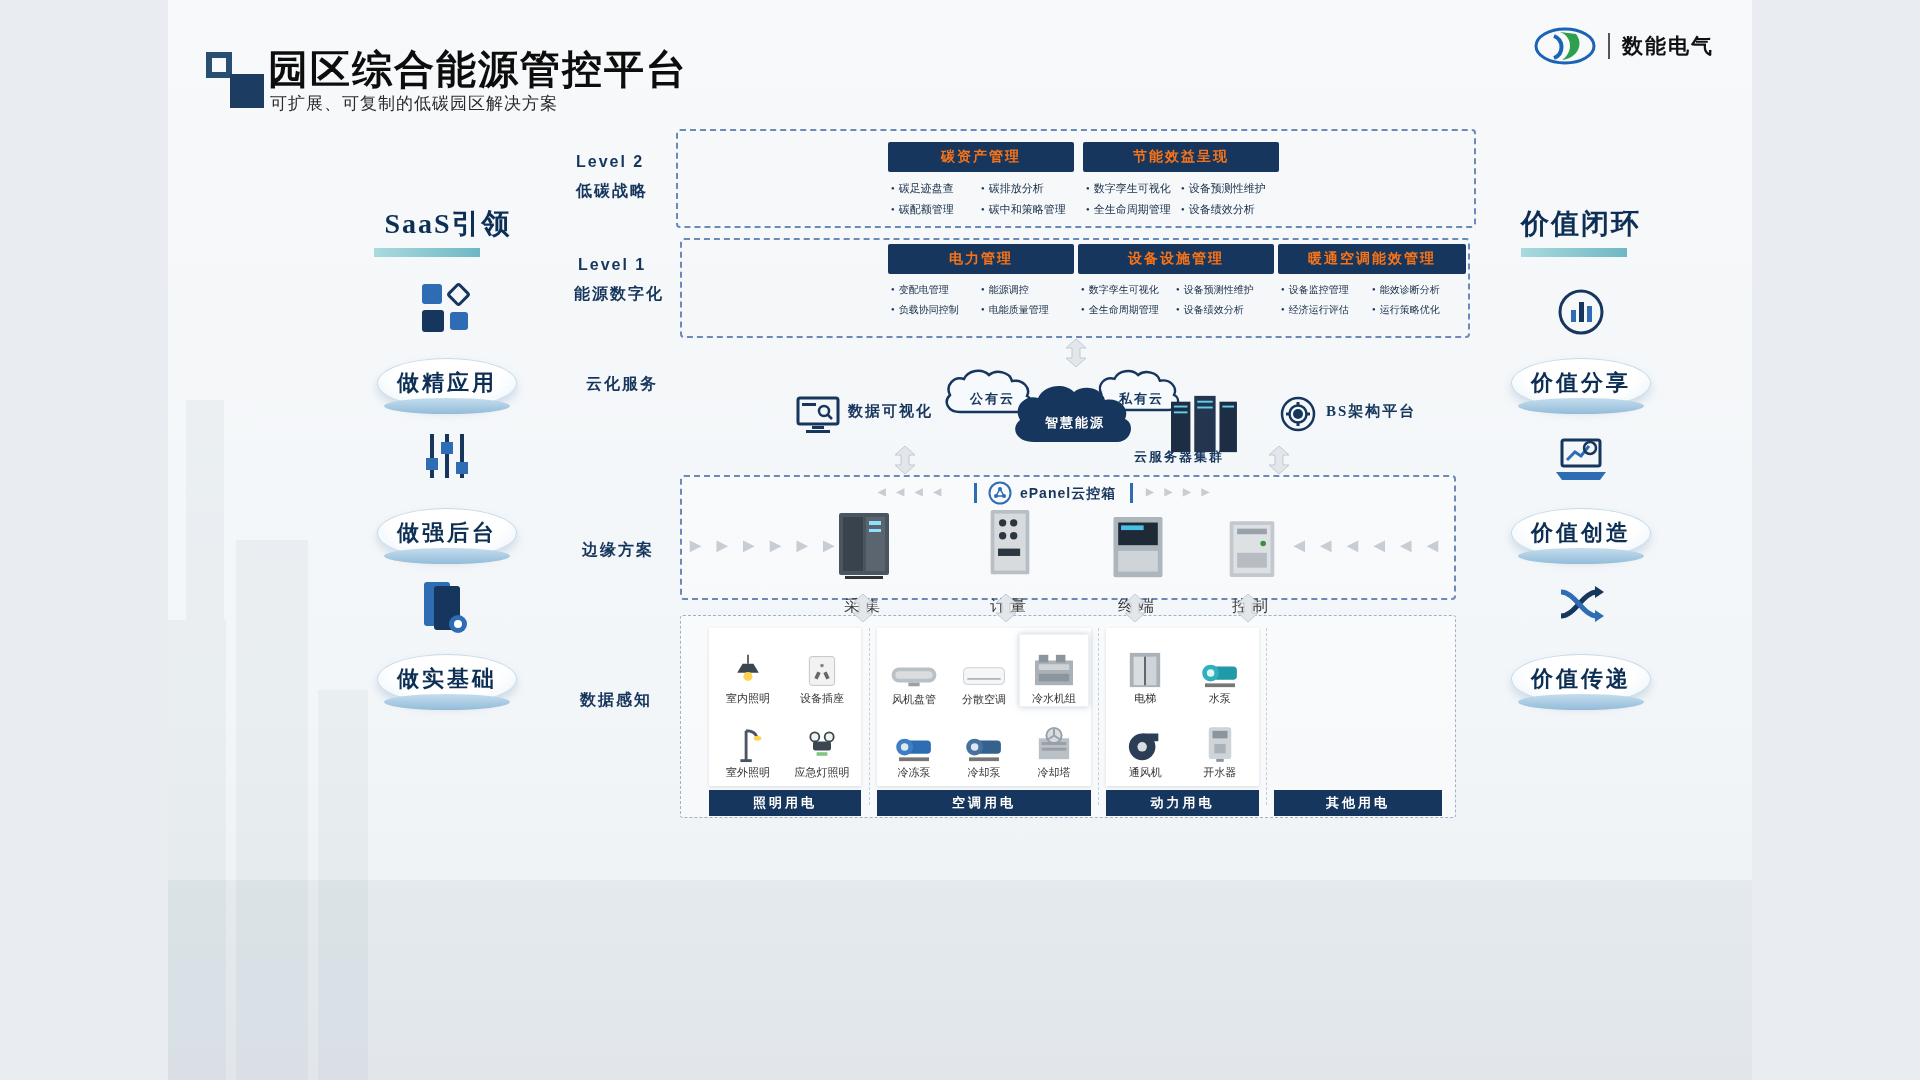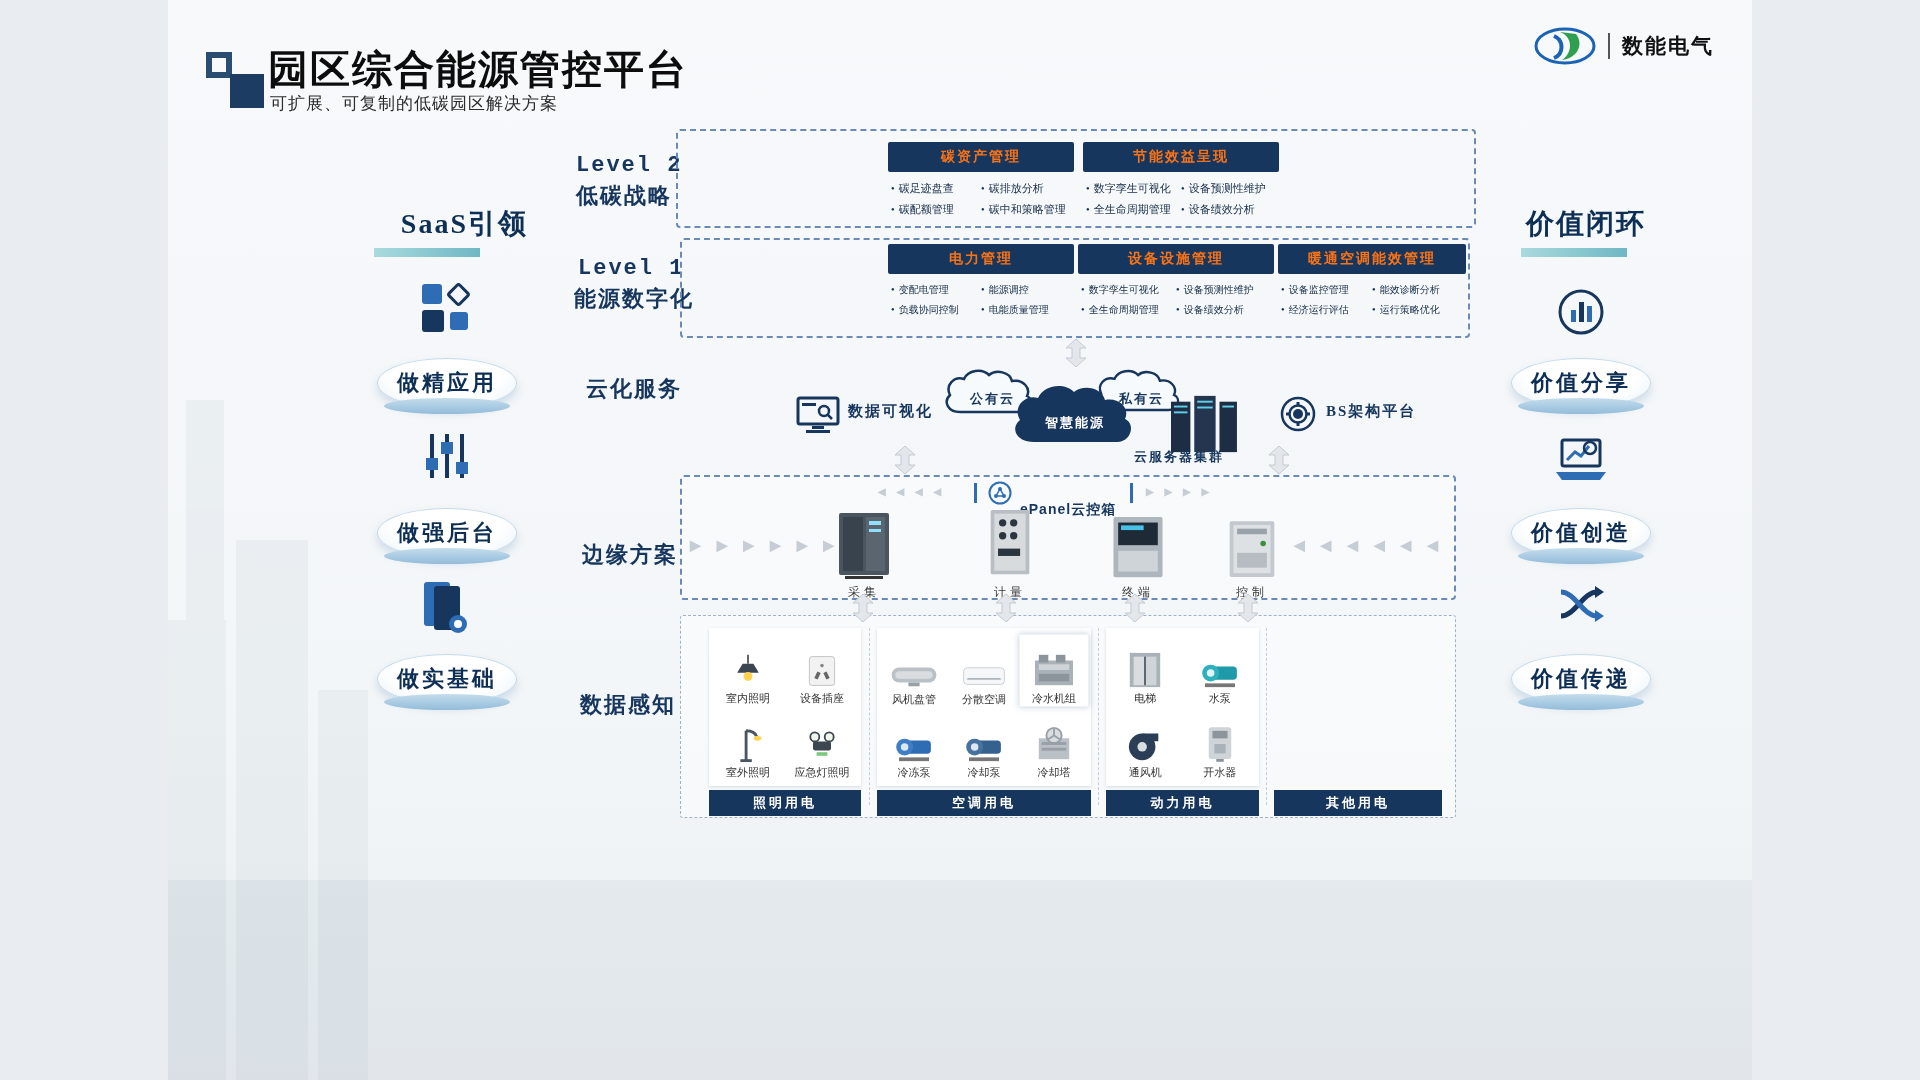--- a/index.html
+++ b/index.html
@@ -11,30 +11,30 @@
 
 .hdr-sq{position:absolute;left:38px;top:52px;width:58px;height:56px}
 .sqo{position:absolute;left:0;top:0;width:26px;height:26px;border:6px solid #2a4d72}
 .sqf{position:absolute;right:0;bottom:0;width:34px;height:34px;background:#1d3c62}
 .title{position:absolute;left:100px;top:42px;font-size:40px;font-weight:bold;color:#0d0d0d;letter-spacing:2px}
 .subtitle{position:absolute;left:102px;top:92px;font-size:17px;color:#2b2b2b;letter-spacing:1px}
 .brand{position:absolute;right:38px;top:26px;display:flex;align-items:center;gap:12px}
 .brand-sep{width:2px;height:26px;background:#555}
 .brand-name{font-size:21px;font-weight:bold;color:#111;letter-spacing:2px}
 
-.side-title{position:absolute;font-family:"Liberation Serif",serif;font-size:28px;font-weight:bold;color:#0e2f55;letter-spacing:2px;text-align:right}
+.side-title{position:absolute;font-family:"Liberation Serif",serif;font-size:28px;font-weight:bold;color:#0e2f55;letter-spacing:2px;text-align:center}
 .tbar{position:absolute;height:9px;background:linear-gradient(90deg,#a9dade,#6fb7c4)}
 .disc{position:absolute;width:140px;height:50px;display:flex;align-items:center;justify-content:center;
   font-family:"Liberation Serif",serif;font-size:22px;font-weight:bold;color:#0e2f55;letter-spacing:3px;
   background:radial-gradient(ellipse at 50% 30%,#ffffff 55%,#e9f2f8 100%);
   border:1px solid #c6daea;border-radius:50%;box-shadow:0 5px 8px rgba(110,150,190,.28);z-index:2}
 .disc::after{content:"";position:absolute;left:6px;right:6px;bottom:-7px;height:16px;border-radius:50%;
   background:linear-gradient(#c4ddee,#93bcd9);z-index:-1}
 
-.tier{position:absolute;font-family:Liberation Mono, monospace;font-size:22px;font-weight:bold;color:#17365d;letter-spacing:2px;white-space:nowrap}
+.tier{position:absolute;font-family:Liberation Sans, sans-serif;font-size:16px;font-weight:bold;color:#17365d;letter-spacing:2px;white-space:nowrap}
 
 .dashbox{position:absolute;border:2px dashed #6b8ab8;border-radius:4px}
 .lvgrp{position:absolute}
 .nbar{height:30px;background:#17365d;color:#f97316;font-size:14px;font-weight:bold;letter-spacing:2px;
   display:flex;align-items:center;justify-content:center;border-radius:2px}
 .blist{display:grid;grid-template-columns:1fr 1fr;row-gap:6px;margin-top:9px;padding:0 3px}
 .bul{font-size:11px;color:#152c47;white-space:nowrap}
 .bul::before{content:"●";font-size:6px;vertical-align:2px;margin-right:4px;color:#17365d}
 .blist.sm .bul{font-size:10px}
 
@@ -43,21 +43,21 @@
 .cloudtxt.white{color:#fff}
 .varrow{position:absolute;width:22px;height:28px;z-index:3}
 
 .chev{position:absolute;color:#c6cdd5;font-weight:bold;white-space:nowrap}
 .chev.sm{font-size:10px;letter-spacing:4px}
 .chev.md{font-size:14px;letter-spacing:6px}
 .vbar{position:absolute;width:3px;height:20px;background:#2e6db4}
 .epl{position:absolute;font-size:14px;font-weight:bold;color:#17365d;letter-spacing:1px;white-space:nowrap}
 .edev{position:absolute;width:88px;text-align:center;top:30px}
 .edev .ic{height:74px;display:flex;align-items:flex-end;justify-content:center}
-.edev figcaption{margin-top:3px;font-size:12px;color:#3a3a3a;letter-spacing:4px}
+.edev figcaption{margin-top:15px;font-size:16px;color:#3a3a3a;letter-spacing:4px}
 
 .pbox{position:absolute;border:1.5px dashed #9fb3c8;border-radius:3px;background:rgba(255,255,255,.45)}
 .pdiv{position:absolute;top:12px;bottom:12px;border-left:1px dashed #c3cedb}
 .pgrp{position:absolute;top:12px;height:188px}
 .tiles{position:absolute;top:0;left:0;right:0;height:158px;background:#fff;
   box-shadow:0 1px 3px rgba(120,140,160,.25);display:grid;padding:6px 2px;row-gap:2px}
 .cols1{grid-template-columns:1fr}
 .cols2{grid-template-columns:1fr 1fr}
 .cols3{grid-template-columns:1fr 1fr 1fr}
 .tile{display:flex;flex-direction:column;align-items:center;justify-content:flex-end}
@@ -280,21 +280,21 @@
   <div class="dashbox" style="left:512px;top:475px;width:776px;height:125px;background:rgba(255,255,255,.35)">
     <div class="chev sm" style="left:196px;top:9px">◀ ◀ ◀ ◀</div>
     <div class="vbar" style="left:292px;top:6px"></div>
     <svg class="abs" style="left:306px;top:4px" width="24" height="24" viewBox="0 0 24 24">
       <circle cx="12" cy="12" r="10.5" fill="none" stroke="#2e6db4" stroke-width="2"></circle>
       <path d="M12 8 L8 15 L16 15 Z" fill="none" stroke="#2e6db4" stroke-width="1.5"></path>
       <circle cx="12" cy="8" r="2" fill="#2e6db4"></circle>
         <circle cx="8" cy="15" r="2" fill="#2e6db4"></circle>
         <circle cx="16" cy="15" r="2" fill="#2e6db4"></circle>
     </svg>
-    <div class="epl" style="left:338px;top:24px">ePanel云控箱</div>
+    <div class="epl" style="left:338px;top:8px">ePanel云控箱</div>
     <div class="vbar" style="left:448px;top:6px"></div>
     <div class="chev sm" style="left:464px;top:9px">▶ ▶ ▶ ▶</div>
     <div class="chev md" style="left:8px;top:60px">▶ ▶ ▶ ▶ ▶ ▶</div>
     <div class="chev md" style="right:10px;top:60px">◀ ◀ ◀ ◀ ◀ ◀</div>
 
     <figure class="edev" style="left:138px">
       <span class="ic">
           <svg width="58" height="70" viewBox="0 0 58 70">
         <rect x="4" y="2" width="50" height="62" rx="2" fill="#4a5560"></rect>
             <rect x="8" y="6" width="20" height="54" fill="#39434d"></rect>

